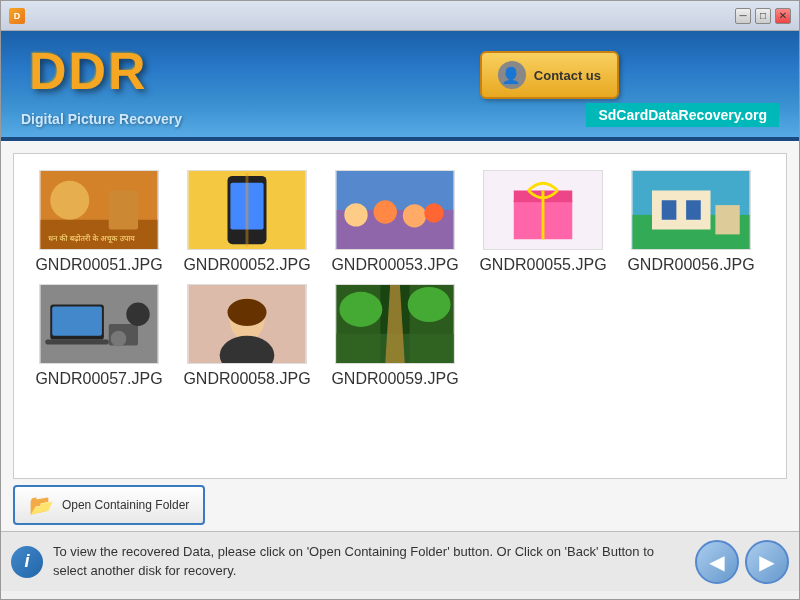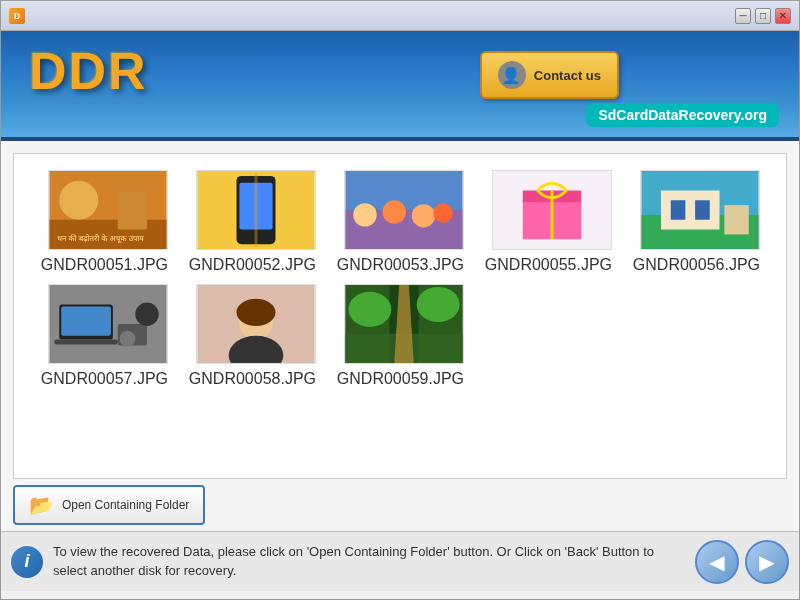--- a/index.html
+++ b/index.html
@@ -125,21 +125,21 @@
     }
     .website-badge {
       position: absolute;
       right: 20px;
       bottom: 14px;
       background: #00b8b8;
       color: white;
       font-size: 14px;
       font-weight: bold;
       padding: 4px 12px;
-      border-radius: 7px;
+      border-radius: 0;
     }
 
     
     .main-content {
       height: 390px;
       background: #f5f5f5;
       display: flex;
       flex-direction: column;
     }
 
@@ -154,21 +154,21 @@
     }
     .gallery-grid {
       display: grid;
       grid-template-columns: repeat(5, 1fr);
       gap: 10px;
       padding: 16px 26px 16px 16px;
     }
     .gallery-item {
       display: flex;
       flex-direction: column;
-      align-items: flex-end;
+      align-items: center;
       gap: 6px;
       cursor: pointer;
     }
     .thumb {
       width: 120px;
       height: 80px;
       overflow: hidden;
       border: 1px solid #ddd;
       background: #eee;
       display: flex;
@@ -265,20 +265,21 @@
   </div>
   <div class="title-bar-controls">
     <div class="title-btn">─</div>
     <div class="title-btn">□</div>
     <div class="title-btn close">✕</div>
   </div>
 </div>
 
 <div class="header">
   <div class="ddr-logo">DDR</div>
+  <div class="subtitle">Digital Picture Recovery</div>
   <button class="contact-btn">
     <div class="contact-icon">👤</div>
     <span>Contact us</span>
   </button>
   <div class="website-badge">SdCardDataRecovery.org</div>
 </div>
 
 <div class="main-content">
   <div class="gallery-container">
     <div class="gallery-grid" id="gallery-grid">

